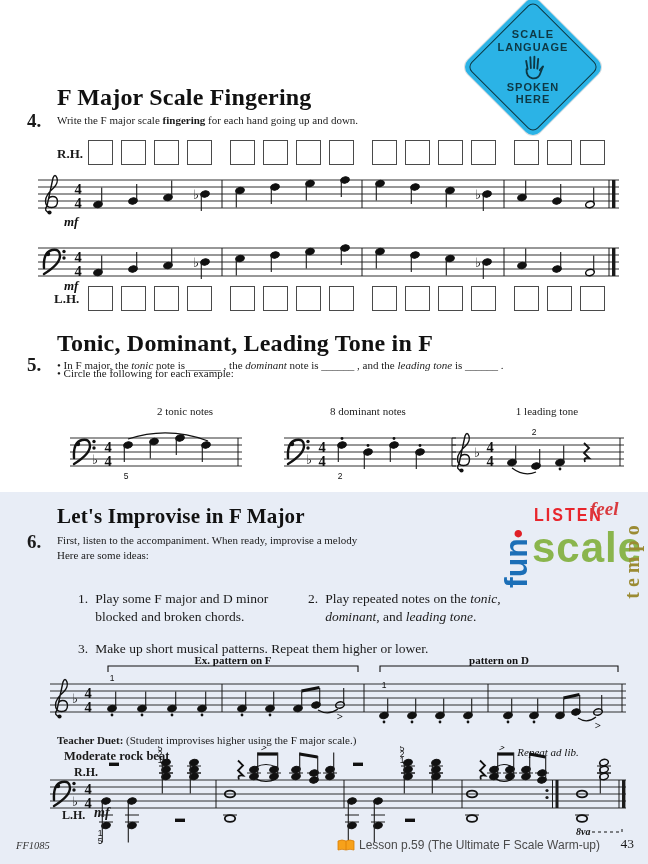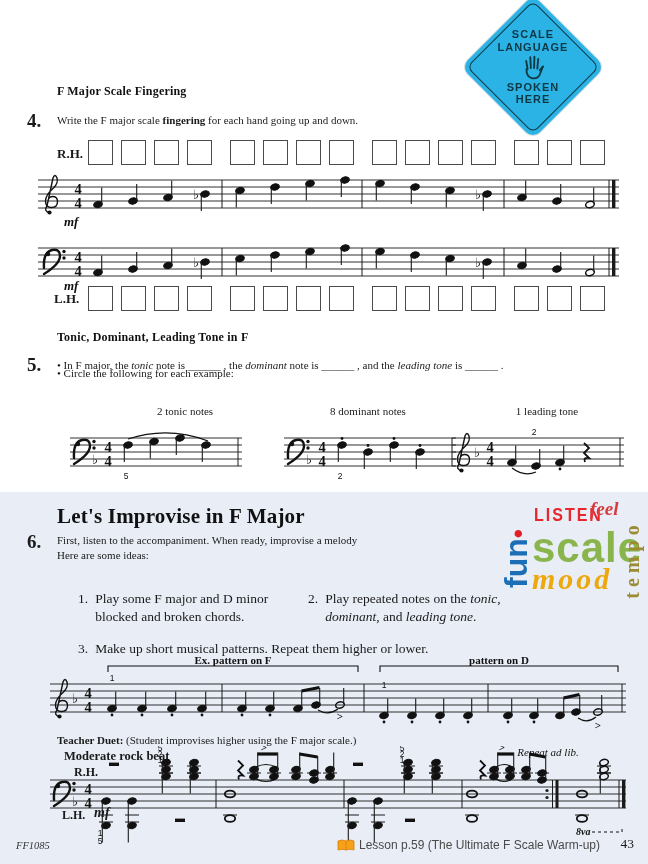--- a/index.html
+++ b/index.html
@@ -1,20 +1,20 @@
 <!DOCTYPE html>
 <html><head>
 <meta charset="utf-8">
 <style>
   html,body{margin:0;padding:0;}
   body{width:648px;height:864px;position:relative;background:#ffffff;overflow:hidden;
        font-family:"Liberation Serif",serif;color:#1a1a1a;}
   .abs{position:absolute;}
   h1,h2,h3{margin:0;font-family:"Liberation Serif",serif;font-weight:bold;color:#111;}
-  .sec-title{font-size:12px;letter-spacing:.2px;}
+  .sec-title{font-size:24px;letter-spacing:.2px;}
   .ex-num{font-size:19px;font-weight:bold;}
   .body-txt{font-size:11px;line-height:1.32;}
   .hand-label{font-size:13px;font-weight:bold;}
   .boxrow{display:flex;}
   .fbox{width:25px;height:25px;border:1.5px solid #4a4a4a;background:#fff;margin-right:8px;box-sizing:border-box;}
   .gstart{margin-left:10px;}
   .panel{position:absolute;left:0;top:492px;width:648px;height:372px;background:#e8edf6;}
   
   .badge{position:absolute;left:482px;top:16px;width:102px;height:102px;background:#2bb3e6;
          transform:rotate(45deg);border-radius:10px;box-shadow:0 0 0 1px rgba(0,40,60,.15);}
@@ -309,21 +309,20 @@
 <div class="abs body-txt" style="left:57px;top:533px;width:410px;">
   <div>First, listen to the accompaniment. When ready, improvise a melody</div>
   <div>Here are some ideas:</div>
 </div>
 
 <div class="wordart">
   <div class="wa wa-listen" style="color: rgb(232, 38, 45);">LISTEN</div>
   <div class="wa wa-feel" style="color: rgb(217, 58, 63);">feel</div>
   <div class="wa wa-fun" style="color: rgb(28, 111, 183);"><span>fun</span><span class="wa-dot">•</span></div>
   <div class="wa wa-scale" style="color: rgb(138, 181, 77);">scale</div>
-  <div class="wa wa-mood" style="color: rgb(236, 168, 12);">mood</div>
   <div class="wa wa-tempo" style="color: rgb(155, 139, 51);">tempo</div>
 </div>
 
 <div class="abs listitem" style="left:78px;top:590px;width:212px;">
   <span class="num">1.</span>
   <span>Play some F major and D minor blocked and broken chords.</span>
 </div>
 <div class="abs listitem" style="left:308px;top:590px;width:245px;">
   <span class="num">2.</span>
   <span><span>Play repeated notes on the </span><i>tonic</i><span>, </span><i>dominant</i><span>, and </span><i>leading tone</i><span>.</span></span>

